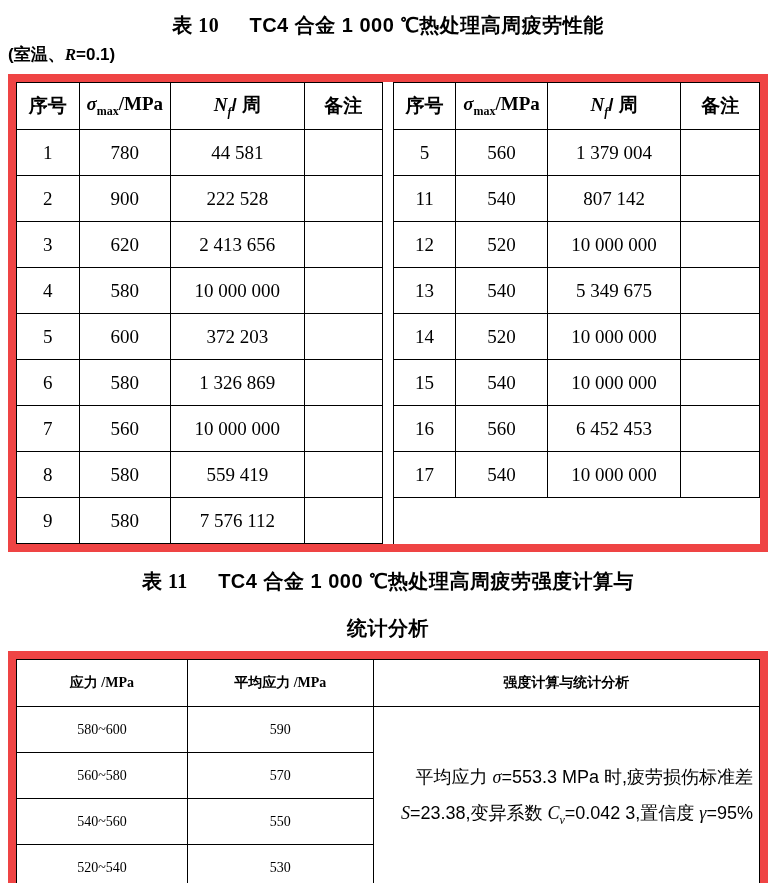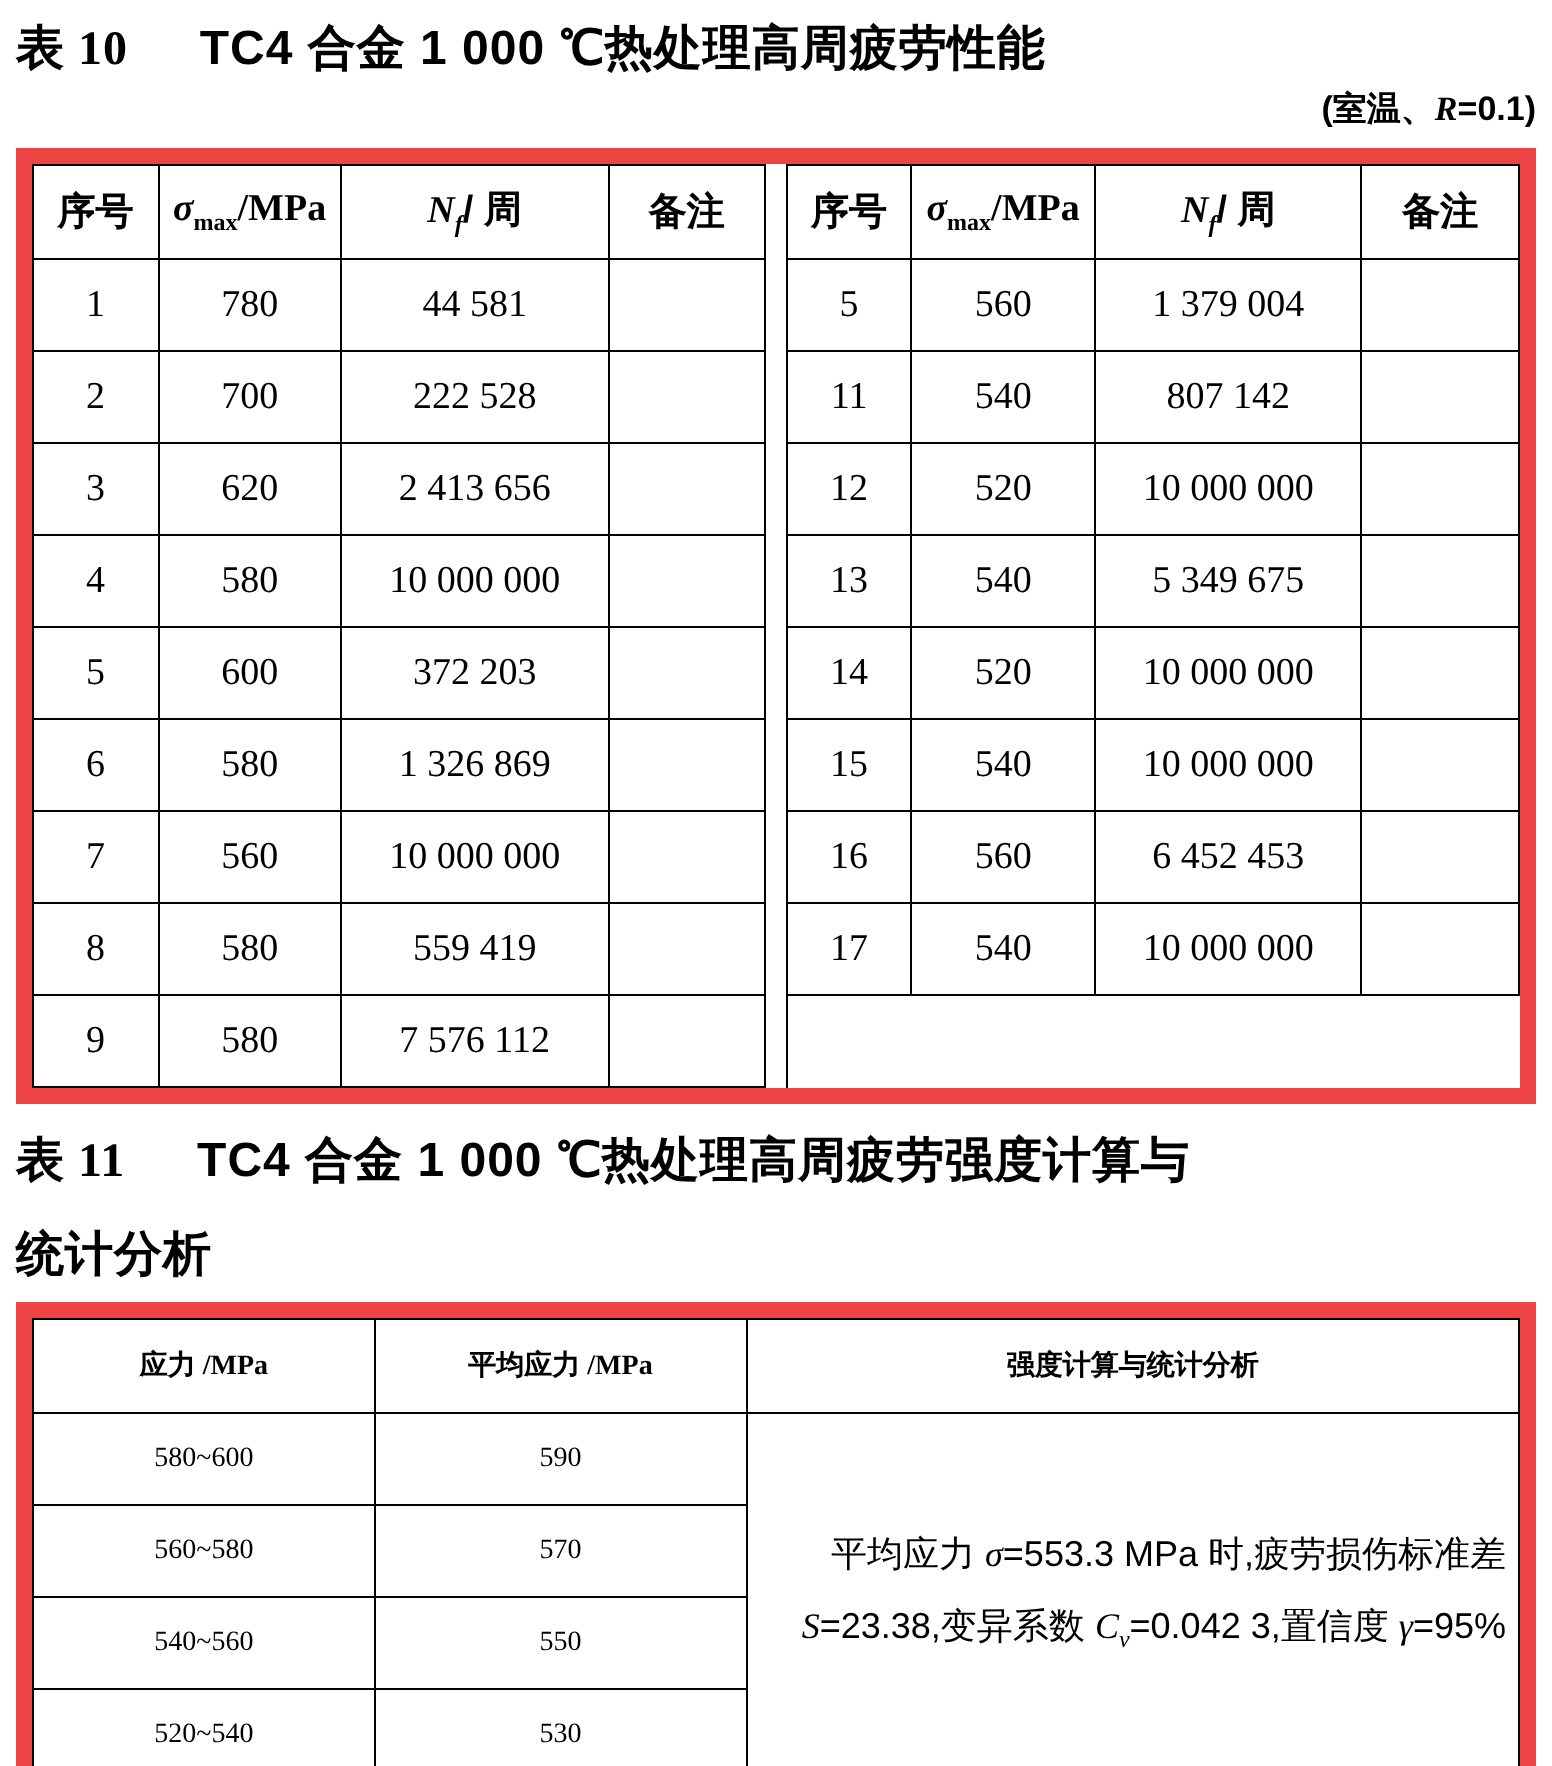--- a/index.html
+++ b/index.html
@@ -17,32 +17,33 @@
   .page {
     width: 776px;
     height: 883px;
     position: relative;
     box-sizing: border-box;
     padding: 0 8px;
   }
 
   
   .caption {
+    text-align: center;
     font-family: "Liberation Sans", sans-serif;
     font-weight: bold;
-    font-size: 24px;
+    font-size: 20px;
     line-height: 30px;
     letter-spacing: 0.5px;
   }
   .caption .num {
     font-family: "Liberation Serif", serif;
     font-weight: bold;
   }
   .caption-sub {
-    text-align: right;
+    text-align: left;
     font-family: "Liberation Sans", sans-serif;
     font-weight: bold;
     font-size: 17px;
     line-height: 26px;
   }
   .caption-sub .ital {
     font-family: "Liberation Serif", serif;
     font-style: italic;
     font-weight: bold;
   }
@@ -182,21 +183,21 @@
           <td>44 581</td>
           <td class="empty-cell"></td>
           <td class="gap"></td>
           <td>5</td>
           <td>560</td>
           <td>1 379 004</td>
           <td class="empty-cell"></td>
         </tr>
         <tr>
           <td>2</td>
-          <td>700</td>
+          <td>900</td>
           <td>222 528</td>
           <td class="empty-cell"></td>
           <td class="gap"></td>
           <td>11</td>
           <td>540</td>
           <td>807 142</td>
           <td class="empty-cell"></td>
         </tr>
         <tr>
           <td>3</td>

